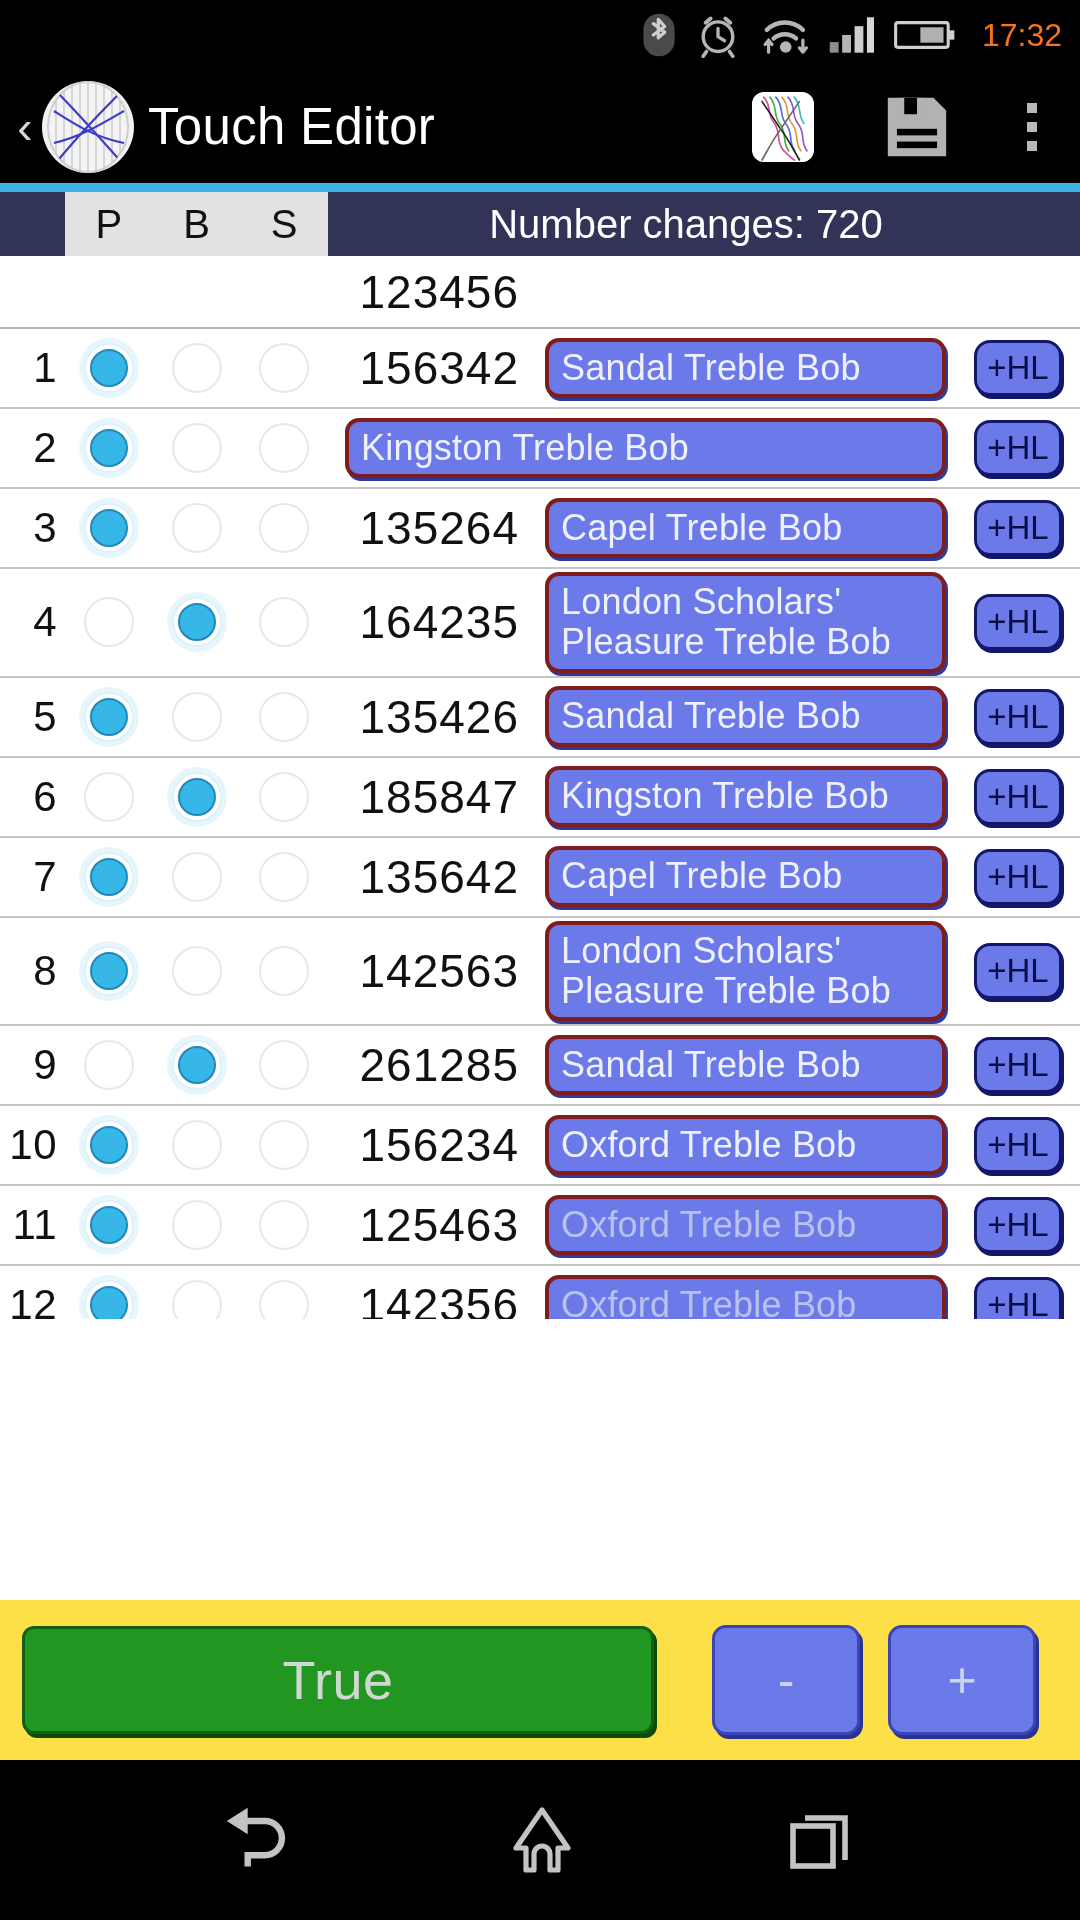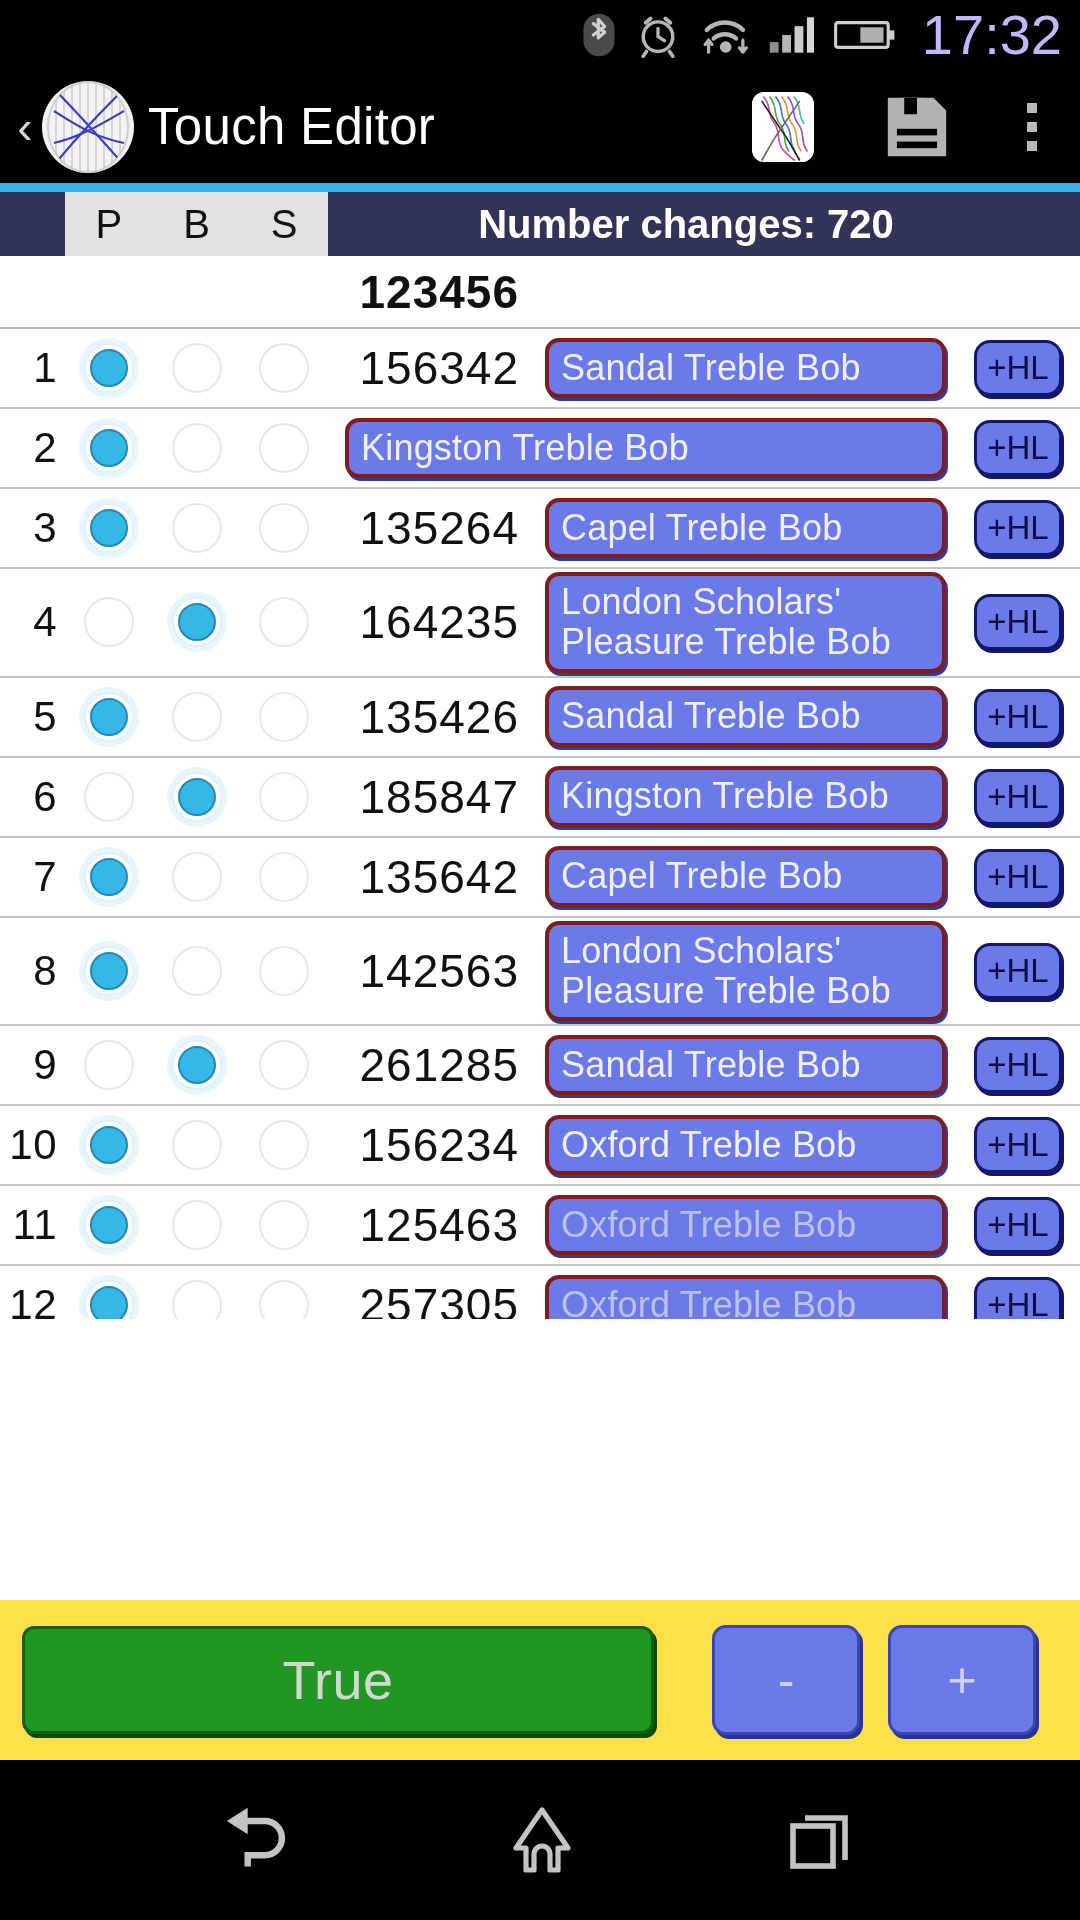--- a/index.html
+++ b/index.html
@@ -11,21 +11,21 @@
   }
   #screen { position: relative; width: 1080px; height: 1920px; background: #fff; }
 
   
   .status-bar {
     height: 70px; background: #000; display: flex; align-items: center;
     justify-content: flex-end; padding-right: 18px; gap: 20px;
   }
   .status-bar .icon { display: flex; align-items: center; justify-content: center; }
   .status-clock {
-    color: #c4b5fd; font-size: 56px; font-weight: 400; letter-spacing: 0px;
+    color: #f97316; font-size: 32px; font-weight: 400; letter-spacing: 0px;
     font-family: "Liberation Sans", sans-serif; margin-left: 6px; line-height: 1;
   }
 
   
   .app-bar {
     height: 113px; background: #000; display: flex; align-items: center;
     position: relative;
   }
   .back-chevron {
     color: #d8d8d8; font-size: 46px; line-height: 1; margin-left: 10px;
@@ -67,33 +67,32 @@
   .col-header .pbs {
     width: 263px; flex: 0 0 263px; background: #e2e2e2;
     display: flex; align-items: center;
   }
   .col-header .pbs span {
     flex: 1; text-align: center; color: #111; font-size: 40px;
     font-weight: 400; line-height: 1;
   }
   .col-header .changes {
     flex: 1; display: flex; align-items: center; justify-content: center;
-    color: #fff; font-size: 40px; font-weight: 700; padding-right: 36px;
+    color: #fff; font-size: 40px; font-weight: 400; padding-right: 36px;
   }
 
   
   .rounds-row {
     height: 73px; display: flex; align-items: center;
     border-bottom: 2px solid #b6b6b6; background: #fff;
   }
   .rounds-row .rounds-num {
     width: 528px; flex: 0 0 528px; text-align: right; padding-right: 9px;
     font-size: 46px; color: #111; font-family: "Liberation Sans", sans-serif;
     letter-spacing: 1px;
-    font-weight: bold;
   }
 
   
   .rows-viewport {
     height: 990px; overflow: hidden; background: #fff; position: relative;
   }
   .row {
     display: flex; align-items: center; min-height: 80px;
     border-bottom: 2px solid #c4c4c4; background: #fff; padding: 3px 0;
   }
@@ -492,21 +491,21 @@
           <div class="radio-cell">
             <div class="radio on"></div>
           </div>
           <div class="radio-cell">
             <div class="radio"></div>
           </div>
           <div class="radio-cell">
             <div class="radio"></div>
           </div>
         </div>
-        <div class="row-num">257305</div>
+        <div class="row-num">142356</div>
         <div class="method-btn dim">Oxford Treble Bob</div>
         <div class="hl-btn">+HL</div>
       </div>
     </div>
 
   <div class="bottom-bar">
     <div class="true-btn">True</div>
     <div class="step-btn step-minus">-</div>
     <div class="step-btn step-plus">+</div>
   </div>

